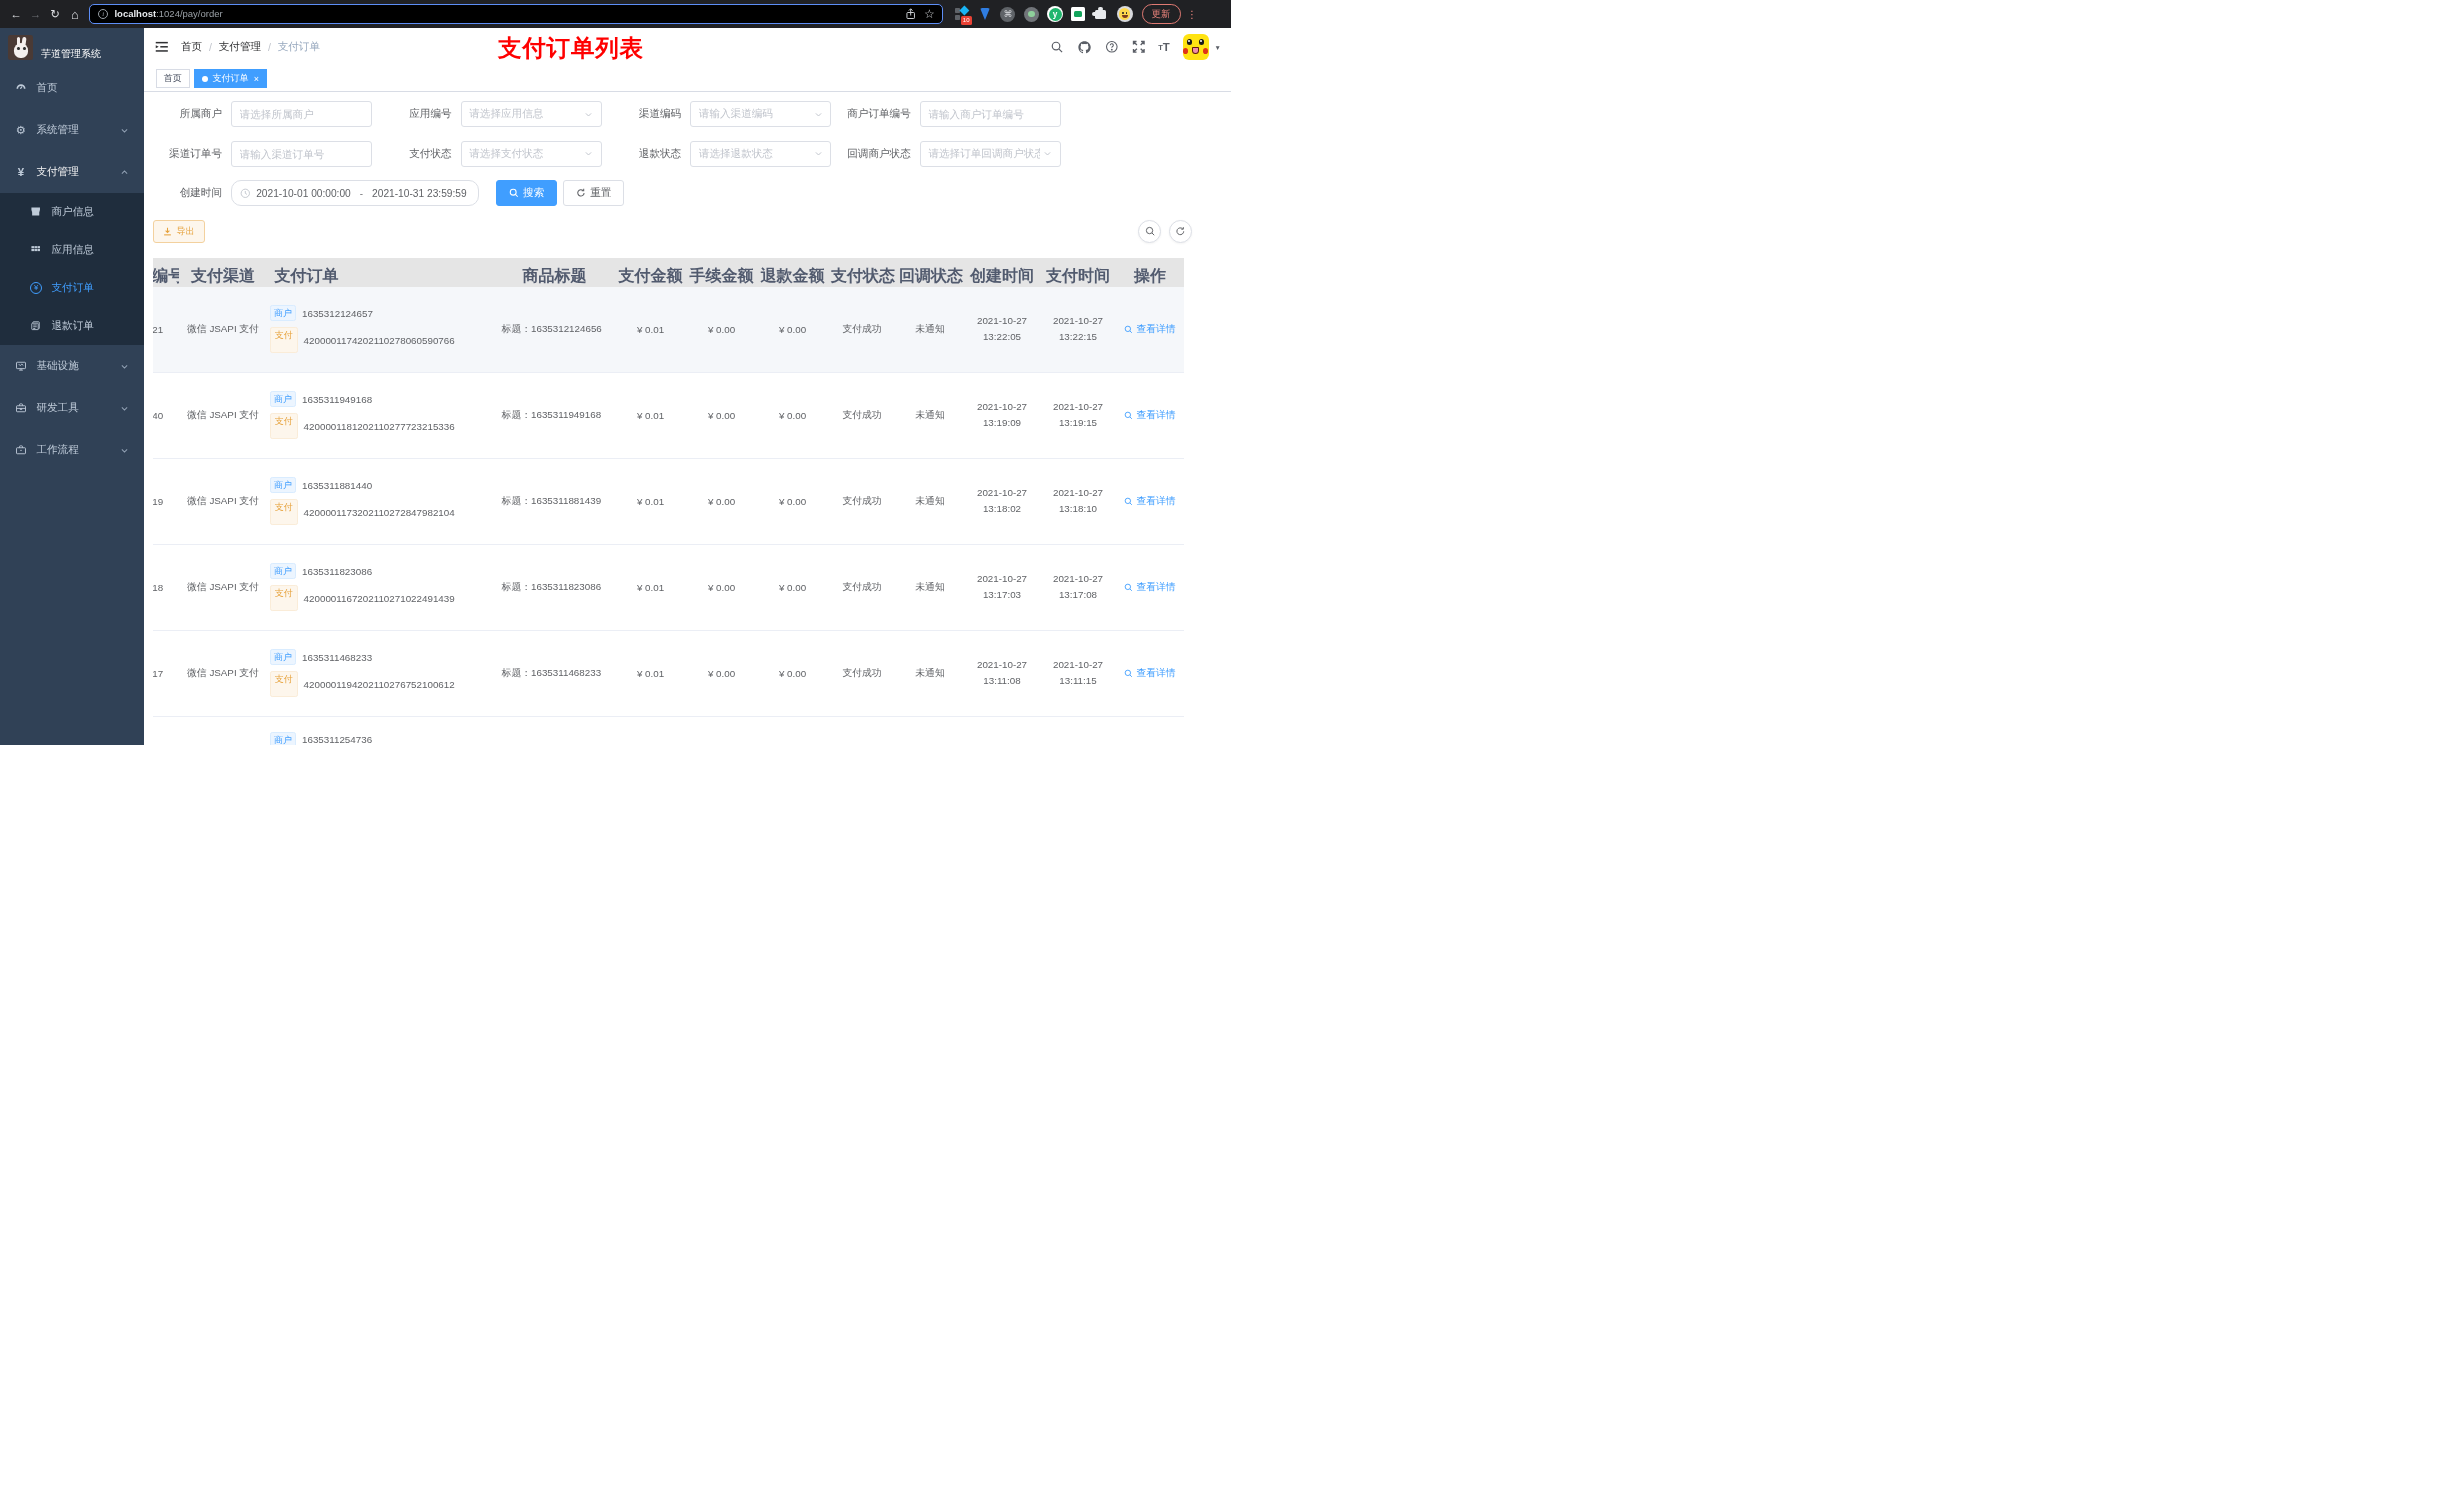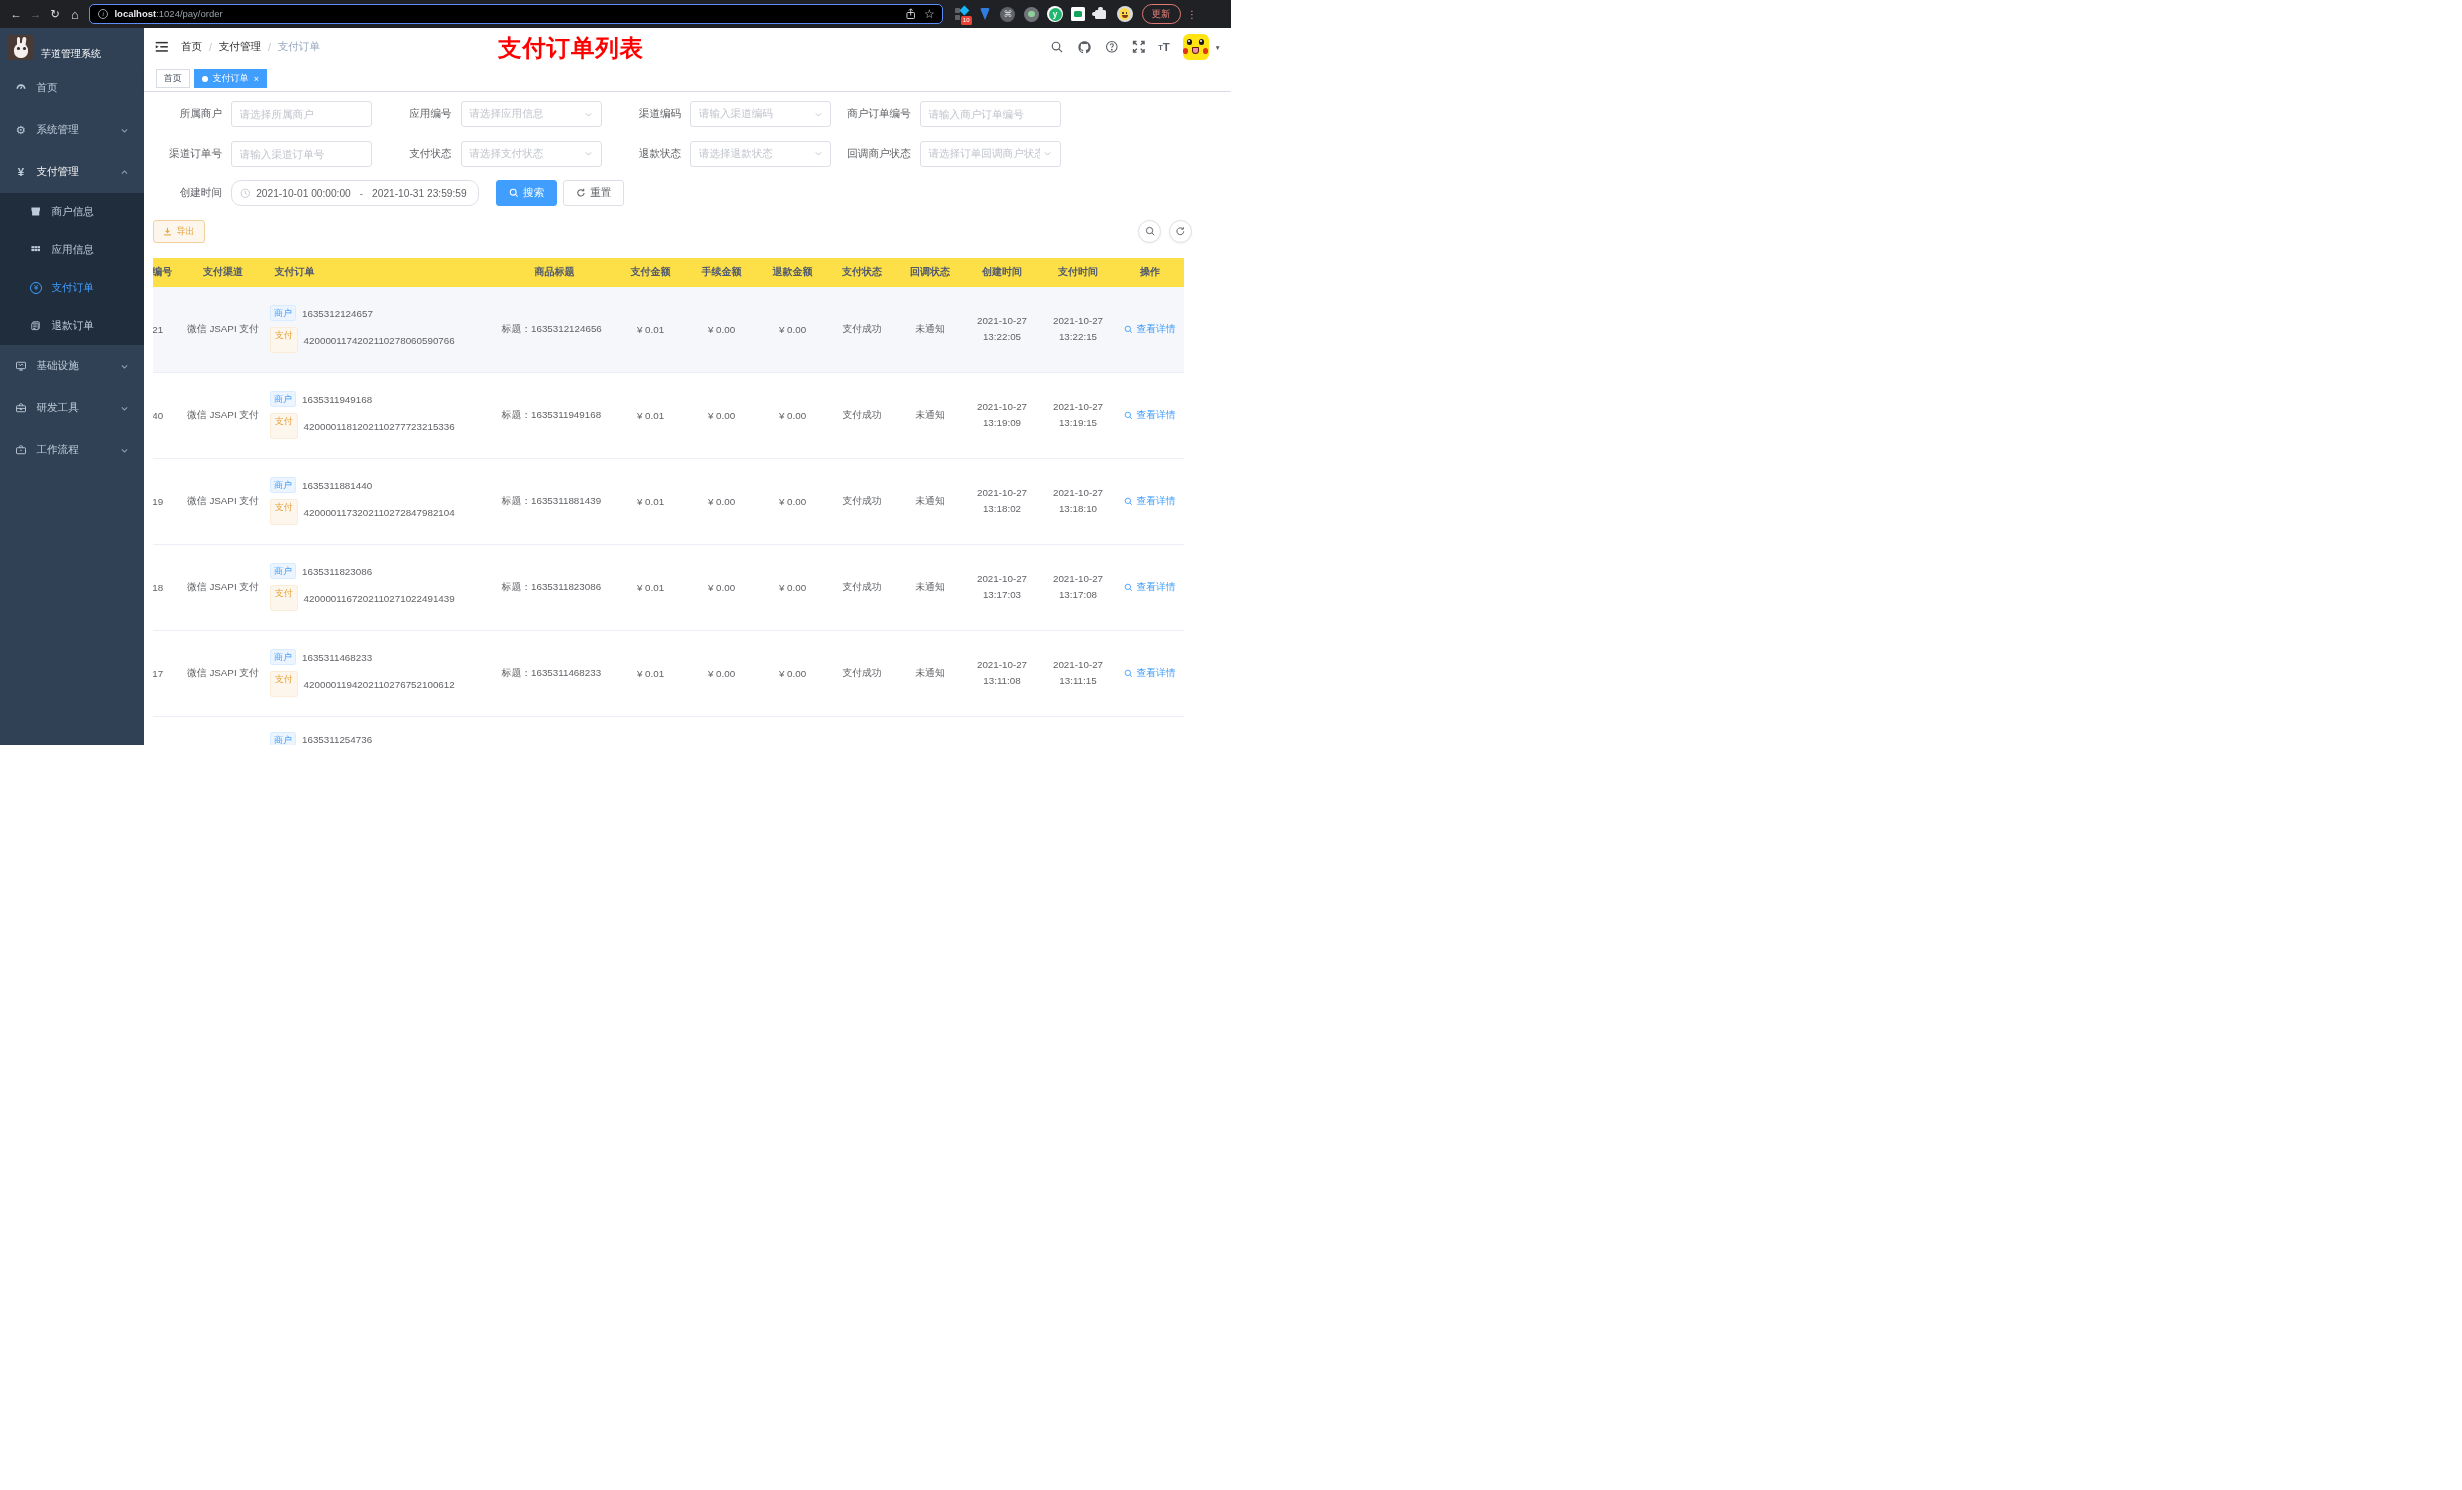--- a/index.html
+++ b/index.html
@@ -108,21 +108,21 @@
   .btn-primary { background:#409eff; border:0.8px solid #409eff; color:#fff; }
   .btn-plain { background:#fff; border:0.8px solid #dcdfe6; color:#606266; }
 
   .toolbar { margin:4.5px 0 0; height:23px; position:relative; display:flex; align-items:center; }
   .btn-export { height:23px; border:0.8px solid #f3d19e; background:#fdf6ec; color:#e6a23c; border-radius:3px; padding:0 9px; display:inline-flex; align-items:center; gap:4.5px; font-size:9px; cursor:pointer; }
   .tool-circles { position:absolute; right:30px; top:0; display:flex; gap:7.6px; }
   .circle-btn { width:23px; height:23px; border-radius:50%; border:0.8px solid #dcdfe6; background:#fff; color:#606266; display:flex; align-items:center; justify-content:center; cursor:pointer; box-shadow:0 0.8px 2.3px rgba(0,0,0,.05); }
 
   
   .table { width:1031px; margin-top:15px; font-size:9.8px; color:#606266; }
-  .thead { display:flex; align-items:center; background:#fde047; height:29px; font-size:10px; color:#515a6e; font-weight:bold; }
+  .thead { display:flex; align-items:flex-end; background:#e5e5e5; height:29px; font-size:16px; color:#515a6e; font-weight:bold; }
   .tr { display:flex; align-items:center; border-bottom:0.8px solid #ebeef5; height:86px; background:#fff; }
   .tr.hover { background:#f5f7fa; }
   .th,.td { flex:0 0 auto; text-align:center; padding:0 3px; overflow:hidden; white-space:nowrap; }
   .c-id { width:26px; text-indent:-3.8px; text-align:left; }
   .c-ch { width:88px; }
   .c-ord { width:227px; text-align:left; }
   .c-ti { width:121px; }
   .td.c-ti { text-align:left; padding-left:7.6px; }
   .c-am,.c-fee,.c-re { width:71px; }
   .c-st,.c-no { width:68px; }

